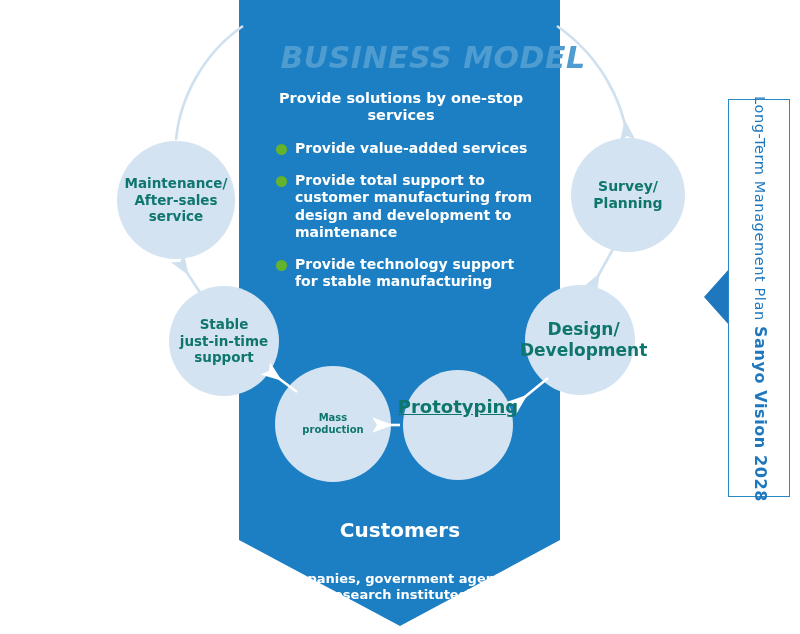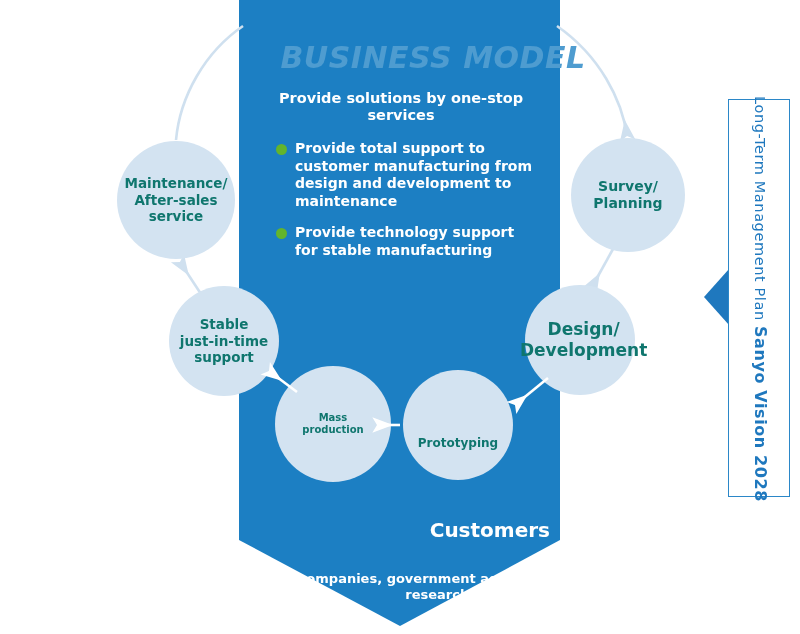--- a/index.html
+++ b/index.html
@@ -88,21 +88,20 @@
     font-weight: bold;
     color: #ffffff;
     line-height: 1.25;
     text-align: left;
   }
 
   #customers-block {
     left: 250px;
     top: 500px;
     width: 300px;
-    text-align: right;
   }
   #customers-title {
     font-size: 20px;
     font-weight: bold;
     color: #ffffff;
     line-height: 1.1;
   }
   #customers-sub {
     font-size: 13px;
     font-weight: bold;
@@ -200,40 +199,44 @@
     <polygon points="729,269 729,325 704,297" fill="#1f78be"></polygon>
   </svg>
 
   <div class="txt" id="business-model-title">BUSINESS MODEL</div>
 
   <div class="txt" id="banner-subtitle">Provide solutions by one-stop services</div>
 
   <div id="bullet-list">
     <div class="bullet-row">
       <span class="bullet-dot"></span>
+      <span class="bullet-text">Provide value-added services</span>
+    </div>
+    <div class="bullet-row">
+      <span class="bullet-dot"></span>
       <span class="bullet-text">Provide total support to customer manufacturing from design and development to maintenance</span>
     </div>
     <div class="bullet-row">
       <span class="bullet-dot"></span>
       <span class="bullet-text">Provide technology support for stable manufacturing</span>
     </div>
   </div>
 
   <div class="txt" id="customers-block">
     <div id="customers-title">Customers</div>
     <div id="customers-sub">(companies, government agencies,
 research institutes)</div>
   </div>
 
   <div id="circle-label-layer">
       <div class="circle-label" style="left: 561.025px; top: 138px; width: 133.95px; height: 114px; font-size: 14px;">Survey/
 Planning</div>
       <div class="circle-label" style="left: 519px; top: 285px; width: 129.25px; height: 110px; font-size: 17px;">Design/
 Development</div>
-      <div class="circle-label" style="left: 393.375px; top: 388px; width: 129.25px; height: 110px; font-size: 12px;">Prototyping</div>
+      <div class="circle-label" style="left: 393.375px; top: 352px; width: 129.25px; height: 110px; font-size: 18px; text-decoration: underline;">Prototyping</div>
       <div class="circle-label" style="left: 264.85px; top: 366px; width: 136.3px; height: 116px; font-size: 10px;">Mass
 production</div>
       <div class="circle-label" style="left: 159.375px; top: 286px; width: 129.25px; height: 110px; font-size: 13.5px;">Stable
 just-in-time
 support</div>
       <div class="circle-label" style="left: 106.675px; top: 141px; width: 138.65px; height: 118px; font-size: 13.5px;">Maintenance/
 After-sales
 service</div>
     </div>
 

